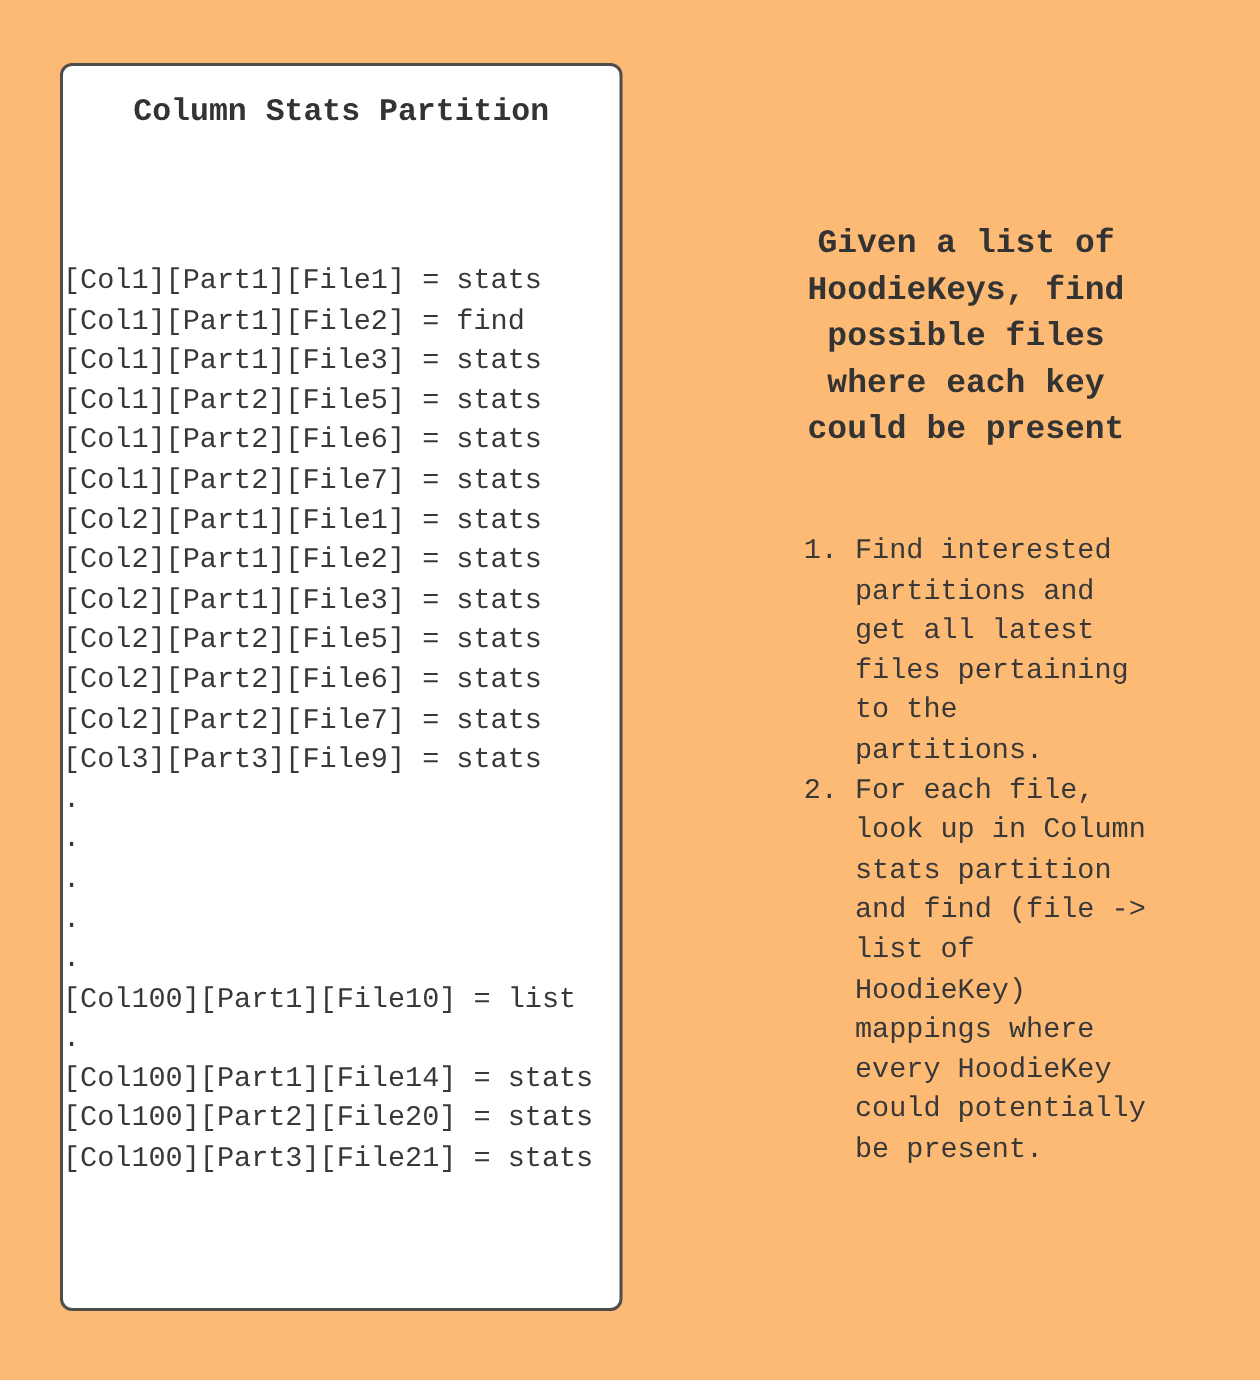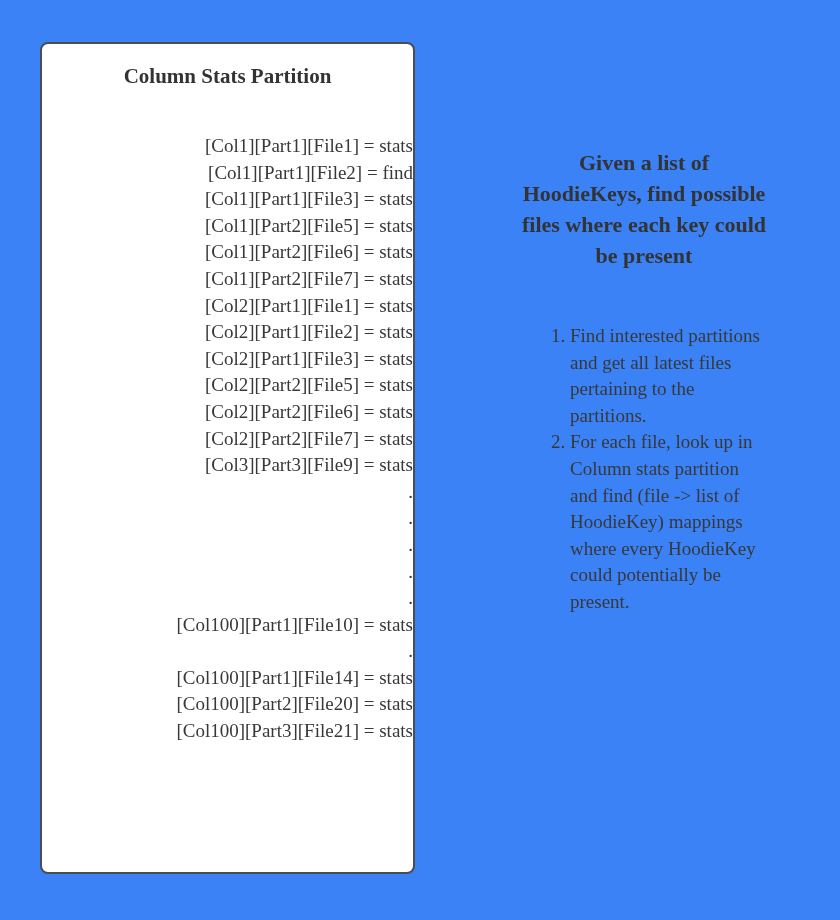--- a/index.html
+++ b/index.html
@@ -4,23 +4,23 @@
 <style>
   html, body {
     margin: 0;
     padding: 0;
     background: #ffffff;
   }
   .canvas {
     position: relative;
     width: 840px;
     height: 920px;
-    background: #3b82f6;
+    background: #fdba74;
     overflow: hidden;
-    font-family: Liberation Serif, serif;
+    font-family: Liberation Mono, monospace;
     color: #333333;
   }
   .stats-box {
     position: absolute;
     left: 40px;
     top: 42px;
     width: 375px;
     height: 832px;
     border: 2px solid #4d4d4d;
     border-radius: 8px;
@@ -29,22 +29,22 @@
   }
   .stats-box-title {
     margin-top: 18px;
     text-align: center;
     font-size: 21px;
     line-height: 28px;
     font-weight: bold;
     color: #333333;
   }
   .stats-entries {
-    margin-top: 43px;
-    text-align: right;
+    margin-top: 84px;
+    text-align: left;
     font-size: 19px;
     line-height: 26.6px;
     color: #383838;
   }
   .stats-entry {
     white-space: nowrap;
   }
   .right-col {
     position: absolute;
     left: 518px;
@@ -90,21 +90,21 @@
         <div class="stats-entry">[Col2][Part1][File3] = stats</div>
         <div class="stats-entry">[Col2][Part2][File5] = stats</div>
         <div class="stats-entry">[Col2][Part2][File6] = stats</div>
         <div class="stats-entry">[Col2][Part2][File7] = stats</div>
         <div class="stats-entry">[Col3][Part3][File9] = stats</div>
         <div class="stats-entry">.</div>
         <div class="stats-entry">.</div>
         <div class="stats-entry">.</div>
         <div class="stats-entry">.</div>
         <div class="stats-entry">.</div>
-        <div class="stats-entry">[Col100][Part1][File10] = stats</div>
+        <div class="stats-entry">[Col100][Part1][File10] = list</div>
         <div class="stats-entry">.</div>
         <div class="stats-entry">[Col100][Part1][File14] = stats</div>
         <div class="stats-entry">[Col100][Part2][File20] = stats</div>
         <div class="stats-entry">[Col100][Part3][File21] = stats</div>
       </div>
   </div>
 
   <div class="right-col">
     <div class="lookup-heading">Given a list of HoodieKeys, find possible files where each key could be present</div>
     <ol class="lookup-steps">

